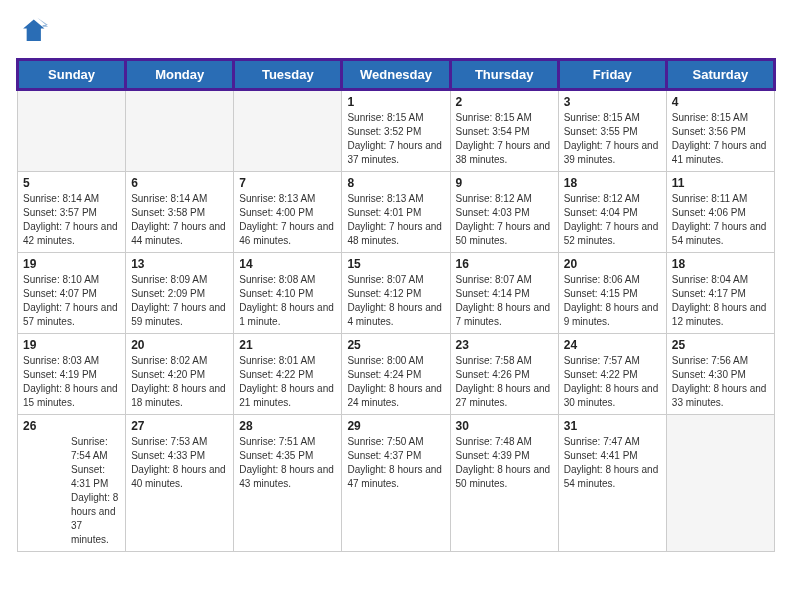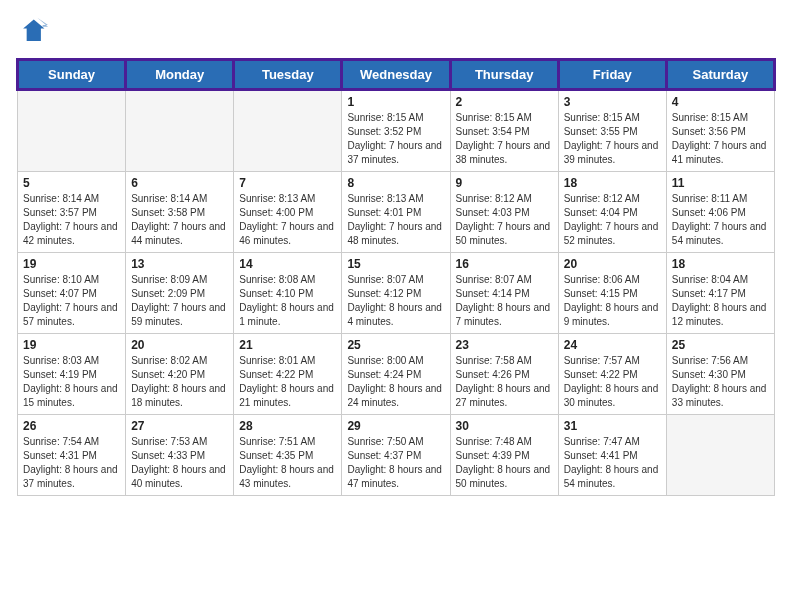--- a/index.html
+++ b/index.html
@@ -272,21 +272,21 @@
         <td>
           <span class="day-num">25</span>
           <div class="cell-text" style="white-space: pre-line;">Sunrise: 7:56 AM
 Sunset: 4:30 PM
 Daylight: 8 hours and 33 minutes.</div>
         </td>
       </tr>
       <tr>
         <td>
           <span class="day-num">26</span>
-          <div class="cell-text" style="white-space: pre-line;">Sunrise: 7:54 AM
+          <div class="cell-text" style="white-space: pre-line; margin-left: 48px;">Sunrise: 7:54 AM
 Sunset: 4:31 PM
 Daylight: 8 hours and 37 minutes.</div>
         </td>
         <td>
           <span class="day-num">27</span>
           <div class="cell-text" style="white-space: pre-line;">Sunrise: 7:53 AM
 Sunset: 4:33 PM
 Daylight: 8 hours and 40 minutes.</div>
         </td>
         <td>

